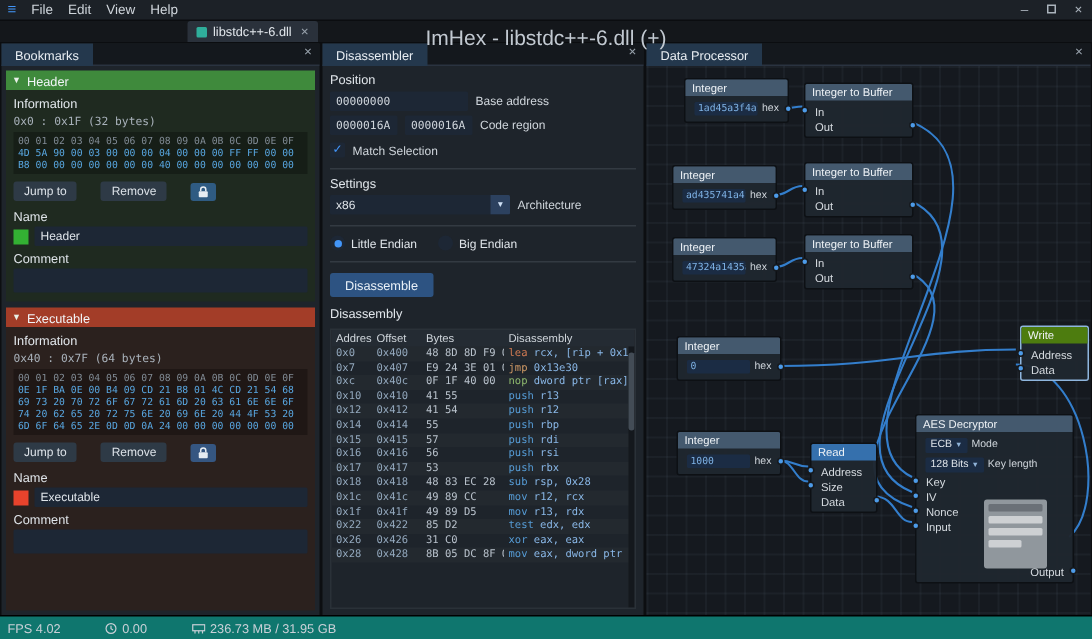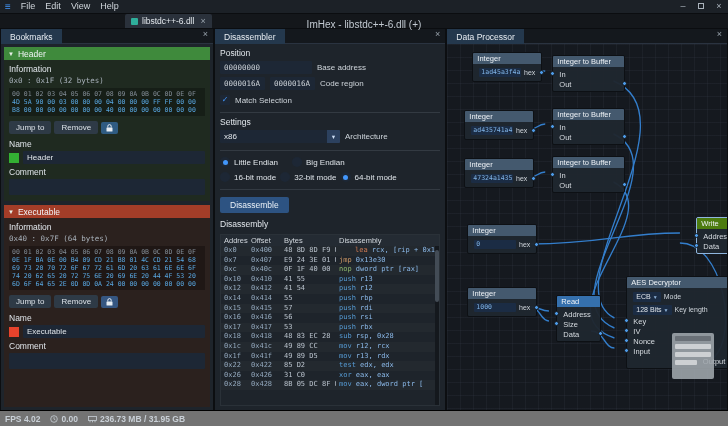--- a/index.html
+++ b/index.html
@@ -9,21 +9,21 @@
     font-family:"Liberation Sans", sans-serif;
     color:#d6dbe0;
     -webkit-font-smoothing:antialiased;
   }
   .app { width:728px; height:426px; display:flex; flex-direction:column; position:relative; }
 
   
   .titlebar { height:14px; background:#1c2127; display:flex; align-items:center; font-size:9px; position:relative; flex:0 0 14px; border-bottom:1px solid #0b0d10; }
   .hamburger { color:#4296fa; font-size:10px; padding:0 5px; line-height:13px; cursor:default; }
   .menu-item { padding:0 5px; color:#cfd5db; line-height:13px; }
-  .app-title { position:absolute; left:50%; transform:translateX(-50%); color:#c2c9d1; font-size:10px;margin-top:36px; }
+  .app-title { position:absolute; left:50%; transform:translateX(-50%); color:#c2c9d1; font-size:14px;margin-top:36px; }
   .win-controls { margin-left:auto; display:flex; align-items:center; height:100%; }
   .win-btn { width:18px; text-align:center; color:#aab3bc; font-size:9px; line-height:13px; }
   .max-box { width:6px; height:6px; border:1px solid #aab3bc; display:inline-block; }
 
   
   .tabbar { height:15px; background:#14171b; display:flex; align-items:flex-end; flex:0 0 15px; border-bottom:1px solid #0b0d10; }
   .file-tab { margin-left:125px; height:14px; background:#2a313b; display:flex; align-items:center; gap:4px; padding:0 6px; font-size:8.5px; color:#e2e7ec; border-radius:2px 2px 0 0; }
   .file-icon { width:7px; height:7px; background:#2fae9b; border-radius:1px; display:inline-block; }
   .tab-close { color:#97a1ab; font-size:9px; padding-left:2px; }
 
@@ -42,21 +42,21 @@
   .bm-section { display:flex; flex-direction:column; }
   .bm-section:last-child { flex:1; }
   .bm-header { height:13px; background:var(--hdr,#3f8a3c); display:flex; align-items:center; gap:4px; padding:0 4px; font-size:8.5px; color:#f2f5f8; }
   .bm-arrow { font-size:6px; color:#e8f0e8; }
   .bm-body { background:var(--tint,#1f2a20); padding:4px 5px 6px 5px; flex:1; }
   .bm-info { font-size:8.5px; color:#e2e7ec; margin-bottom:2px; }
   .bm-range { font-size:7.5px; color:#a8b1ba; font-family:"DejaVu Sans Mono", monospace; margin-bottom:3px; }
   .hexblock { background:rgba(0,0,0,0.28); padding:2px 3px; margin-bottom:5px; font-family:"DejaVu Sans Mono", monospace; font-size:6.5px; line-height:8px; white-space:nowrap; overflow:hidden; }
   .hexhdr { color:#818b95; }
   .hexrow { color:#58a6e0; }
-  .bm-btnrow { display:flex; gap:3px; margin-bottom:5px; align-items:center; }
+  .bm-btnrow { display:flex; gap:16px; margin-bottom:5px; align-items:center; }
   .bm-btn { background:#2e3a46; border:none; color:#dbe1e7; font-size:8px; padding:2px 7px; border-radius:2px; font-family:"Liberation Sans", sans-serif; }
   .lock-btn { background:rgba(66,150,250,0.45); border:none; border-radius:2px; padding:2px 5px; display:flex; align-items:center; }
   .bm-label { font-size:8.5px; color:#dfe4e9; margin:3px 0 2px 0; }
   .bm-namerow { display:flex; align-items:center; gap:4px; }
   .swatch { width:10px; height:10px; background:var(--swatch,#33b133); display:inline-block; flex:0 0 10px; }
   .bm-input { flex:1; background:#1d2735; height:13px; line-height:13px; font-size:8px; color:#dfe4e9; padding:0 4px; border-radius:1px; overflow:hidden; }
   .bm-comment { height:16px; margin-top:1px; }
 
   
   .dis-body { flex:1; padding:4px 5px; display:flex; flex-direction:column; overflow:hidden; }
@@ -109,39 +109,39 @@
   .node-row { position:relative; height:10px; display:flex; align-items:center; gap:3px; padding:0 6px; white-space:nowrap; }
   .row-tall { height:13px; }
   .pin { width:5px; height:5px; border-radius:50%; background:#4d9be8; border:1px solid #16191d; position:absolute; top:50%; margin-top:-3px; }
   .pin-in { left:-3px; }
   .pin-out { right:-3px; }
   .val-box { background:#1b2c44; color:#7fb3e6; font-family:"DejaVu Sans Mono", monospace; font-size:6.5px; height:9px; line-height:9px; padding:0 2px; border-radius:1px; overflow:hidden; flex:1; }
   .unit { font-size:7px; color:#cfd5db; }
   .node-combo { background:#1b2c44; height:10px; display:flex; align-items:center; gap:2px; padding:0 3px; border-radius:1px; color:#dfe4e9; font-size:7px; }
   .carr { font-size:5px; color:#8fb3d8; }
   .rlabel { font-size:7px; color:#cfd5db; }
-  .out-row { justify-content:flex-end; }
+  .out-row { justify-content:flex-end;margin-top:20px; }
   
   .n-int1   { left:25px;  top:8px;   width:70px; }
   .n-buf1   { left:105px; top:11px;  width:73px; }
   .n-int2   { left:17px;  top:66px;  width:70px; }
   .n-buf2   { left:105px; top:64px;  width:73px; }
   .n-int3   { left:17px;  top:114px; width:70px; }
   .n-buf3   { left:105px; top:112px; width:73px; }
   .n-int0   { left:20px;  top:180px; width:70px; }
   .n-write  { left:249px; top:173px; width:46px; }
   .n-int1k  { left:20px;  top:243px; width:70px; }
   .n-read   { left:109px; top:251px; width:45px; }
   .n-aes    { left:179px; top:232px; width:106px; }
   .ghost { position:absolute; left:225px; top:289px; width:42px; height:46px; background:rgba(160,167,173,0.88); border-radius:2px; padding:3px; display:flex; flex-direction:column; gap:3px; }
   .ghost .gbar { height:5px; background:rgba(255,255,255,0.55); border-radius:1px; }
   .ghost .gbar.dark { background:rgba(90,96,102,0.7); }
 
   
-  .statusbar { height:16px; background:#737373; border-top:1px solid #000; display:flex; align-items:center; gap:10px; padding:0 5px; font-size:8.5px; color:#c9d0d7; flex:0 0 16px;font-weight:bold; }
+  .statusbar { height:16px; background:#0f766e; border-top:1px solid #000; display:flex; align-items:center; gap:30px; padding:0 5px; font-size:8.5px; color:#c9d0d7; flex:0 0 16px; }
   .sb-item { display:flex; align-items:center; gap:3px; }
 </style>
 </head>
 <body>
 
 <div class="app">
 
   <div class="titlebar">
     <span class="hamburger">≡</span>
     <span class="menu-item">File</span>
@@ -276,44 +276,36 @@
           <span class="inlabel">Architecture</span>
         </div>
         <div class="sep"></div>
         <div class="radiorow">
           <span class="radio sel"></span>
           <span>Little Endian</span>
           <span class="rgap"></span>
           <span class="radio"></span>
           <span>Big Endian</span>
         </div>
-        <div class="radiorow">
-          <span class="radio"></span>
-          <span>16-bit mode</span>
-          <span class="radio"></span>
-          <span>32-bit mode</span>
-          <span class="radio sel"></span>
-          <span>64-bit mode</span>
-        </div>
         <div class="sep"></div>
         <button class="dis-btn">Disassemble</button>
         <div class="sec-label">Disassembly</div>
         <div class="distable">
           <div class="dhead">
             <span class="dc dc-addr">Address</span>
             <span class="dc dc-off">Offset</span>
             <span class="dc dc-byte">Bytes</span>
             <span class="dc dc-dis">Disassembly</span>
           </div>
           <div>
               <div class="drow">
                 <span class="dc dc-addr">0x0</span>
                 <span class="dc dc-off">0x400</span>
                 <span class="dc dc-byte">48 8D 8D F9 0</span>
-                <span class="dc dc-dis"><span style="color: rgb(208, 122, 82); margin-left: 16px;">lea</span><span class="ops"> rcx, [rip + 0x14</span></span>
+                <span class="dc dc-dis"><span style="color: rgb(208, 122, 82);">lea</span><span class="ops"> rcx, [rip + 0x14</span></span>
               </div>
               <div class="drow">
                 <span class="dc dc-addr">0x7</span>
                 <span class="dc dc-off">0x407</span>
                 <span class="dc dc-byte">E9 24 3E 01 0</span>
                 <span class="dc dc-dis"><span style="color: rgb(209, 154, 102);">jmp</span><span class="ops"> 0x13e30</span></span>
               </div>
               <div class="drow">
                 <span class="dc dc-addr">0xc</span>
                 <span class="dc dc-off">0x40c</span>

